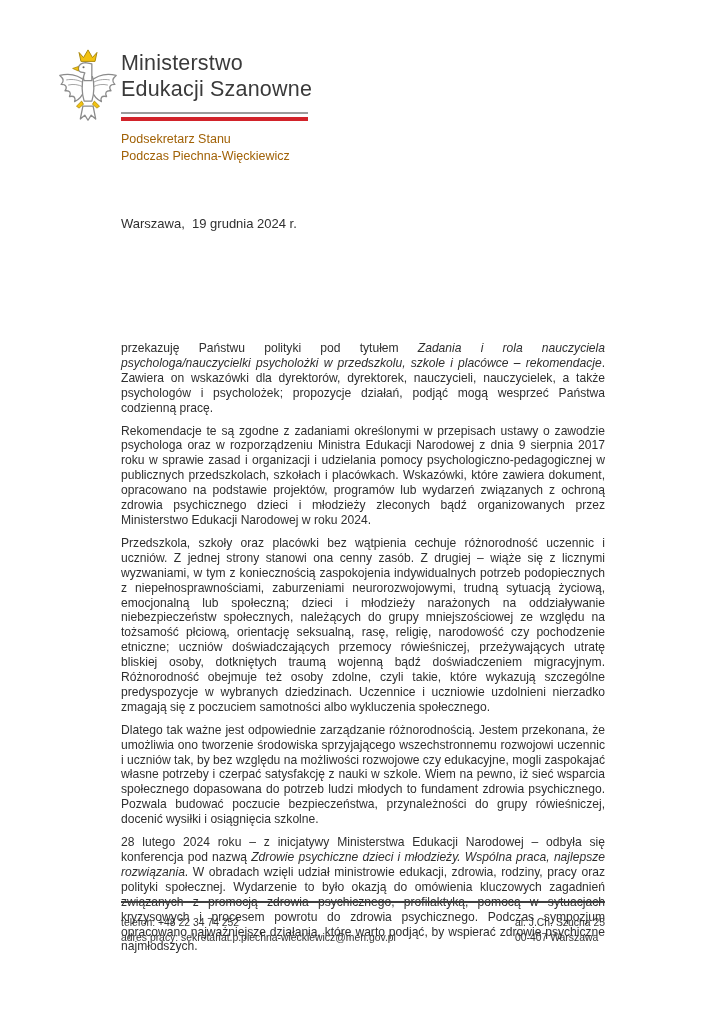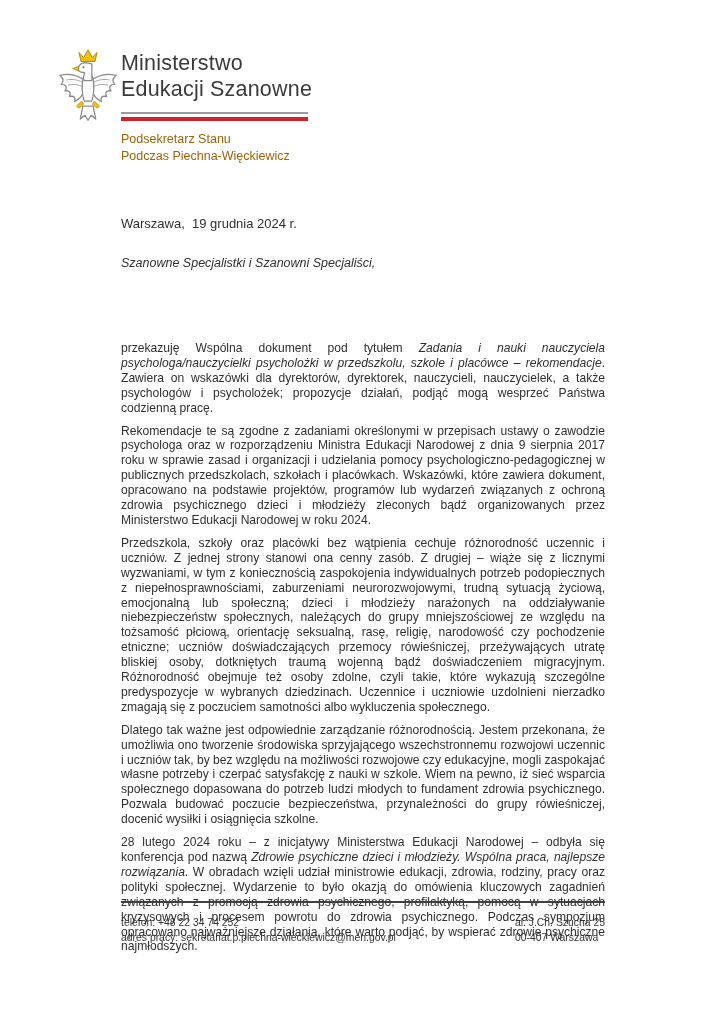--- a/index.html
+++ b/index.html
@@ -67,25 +67,24 @@
   <div class="rule-red"></div>
 
   <div class="officer">
     <div>Podsekretarz Stanu</div>
     <div>Podczas Piechna-Więckiewicz</div>
   </div>
 
   <div class="dateline">Warszawa,  19 grudnia 2024 r.</div>
 
   <div class="salutations">
-    <p>Szanowne Specjalistki i Szanowni Specjaliści,</p>
   </div>
 
   <div class="body-text">
-    <p><span>przekazuję Wspólna dokument pod tytułem </span><span class="it">Zadania i nauki nauczyciela psychologa/nauczycielki psycholożki w przedszkolu, szkole i placówce – rekomendacje</span><span>. Zawiera on wskazówki dla dyrektorów, dyrektorek, nauczycieli, nauczycielek, a także psychologów i psycholożek; propozycje działań, podjąć mogą wesprzeć Państwa codzienną pracę.</span></p>
+    <p><span>przekazuję Państwu polityki pod tytułem </span><span class="it">Zadania i rola nauczyciela psychologa/nauczycielki psycholożki w przedszkolu, szkole i placówce – rekomendacje</span><span>. Zawiera on wskazówki dla dyrektorów, dyrektorek, nauczycieli, nauczycielek, a także psychologów i psycholożek; propozycje działań, podjąć mogą wesprzeć Państwa codzienną pracę.</span></p>
     <p><span>Rekomendacje te są zgodne z zadaniami określonymi w przepisach ustawy o zawodzie psychologa oraz w rozporządzeniu Ministra Edukacji Narodowej z dnia 9 sierpnia 2017 roku w sprawie zasad i organizacji i udzielania pomocy psychologiczno-pedagogicznej w publicznych przedszkolach, szkołach i placówkach. Wskazówki, które zawiera dokument, opracowano na podstawie projektów, programów lub wydarzeń związanych z ochroną zdrowia psychicznego dzieci i młodzieży zleconych bądź organizowanych przez Ministerstwo Edukacji Narodowej w roku 2024.</span></p>
     <p><span>Przedszkola, szkoły oraz placówki bez wątpienia cechuje różnorodność uczennic i uczniów. Z jednej strony stanowi ona cenny zasób. Z drugiej – wiąże się z licznymi wyzwaniami, w tym z koniecznością zaspokojenia indywidualnych potrzeb podopiecznych z niepełnosprawnościami, zaburzeniami neurorozwojowymi, trudną sytuacją życiową, emocjonalną lub społeczną; dzieci i młodzieży narażonych na oddziaływanie niebezpieczeństw społecznych, należących do grupy mniejszościowej ze względu na tożsamość płciową, orientację seksualną, rasę, religię, narodowość czy pochodzenie etniczne; uczniów doświadczających przemocy rówieśniczej, przeżywających utratę bliskiej osoby, dotkniętych traumą wojenną bądź doświadczeniem migracyjnym. Różnorodność obejmuje też osoby zdolne, czyli takie, które wykazują szczególne predyspozycje w wybranych dziedzinach. Uczennice i uczniowie uzdolnieni nierzadko zmagają się z poczuciem samotności albo wykluczenia społecznego.</span></p>
     <p><span>Dlatego tak ważne jest odpowiednie zarządzanie różnorodnością. Jestem przekonana, że umożliwia ono tworzenie środowiska sprzyjającego wszechstronnemu rozwojowi uczennic i uczniów tak, by bez względu na możliwości rozwojowe czy edukacyjne, mogli zaspokajać własne potrzeby i czerpać satysfakcję z nauki w szkole. Wiem na pewno, iż sieć wsparcia społecznego dopasowana do potrzeb ludzi młodych to fundament zdrowia psychicznego. Pozwala budować poczucie bezpieczeństwa, przynależności do grupy rówieśniczej, docenić wysiłki i osiągnięcia szkolne.</span></p>
     <p><span>28 lutego 2024 roku – z inicjatywy Ministerstwa Edukacji Narodowej – odbyła się konferencja pod nazwą </span><span class="it">Zdrowie psychiczne dzieci i młodzieży. Wspólna praca, najlepsze rozwiązania</span><span>. W obradach wzięli udział ministrowie edukacji, zdrowia, rodziny, pracy oraz polityki społecznej. Wydarzenie to było okazją do omówienia kluczowych zagadnień związanych z promocją zdrowia psychicznego, profilaktyką, pomocą w sytuacjach kryzysowych i procesem powrotu do zdrowia psychicznego. Podczas sympozjum opracowano najważniejsze działania, które warto podjąć, by wspierać zdrowie psychiczne najmłodszych.</span></p>
   </div>
 
   <div class="footer">
     <div class="footer-cols">
       <div class="footer-left">
         <div>telefon: +48 22 34 74 252</div>

